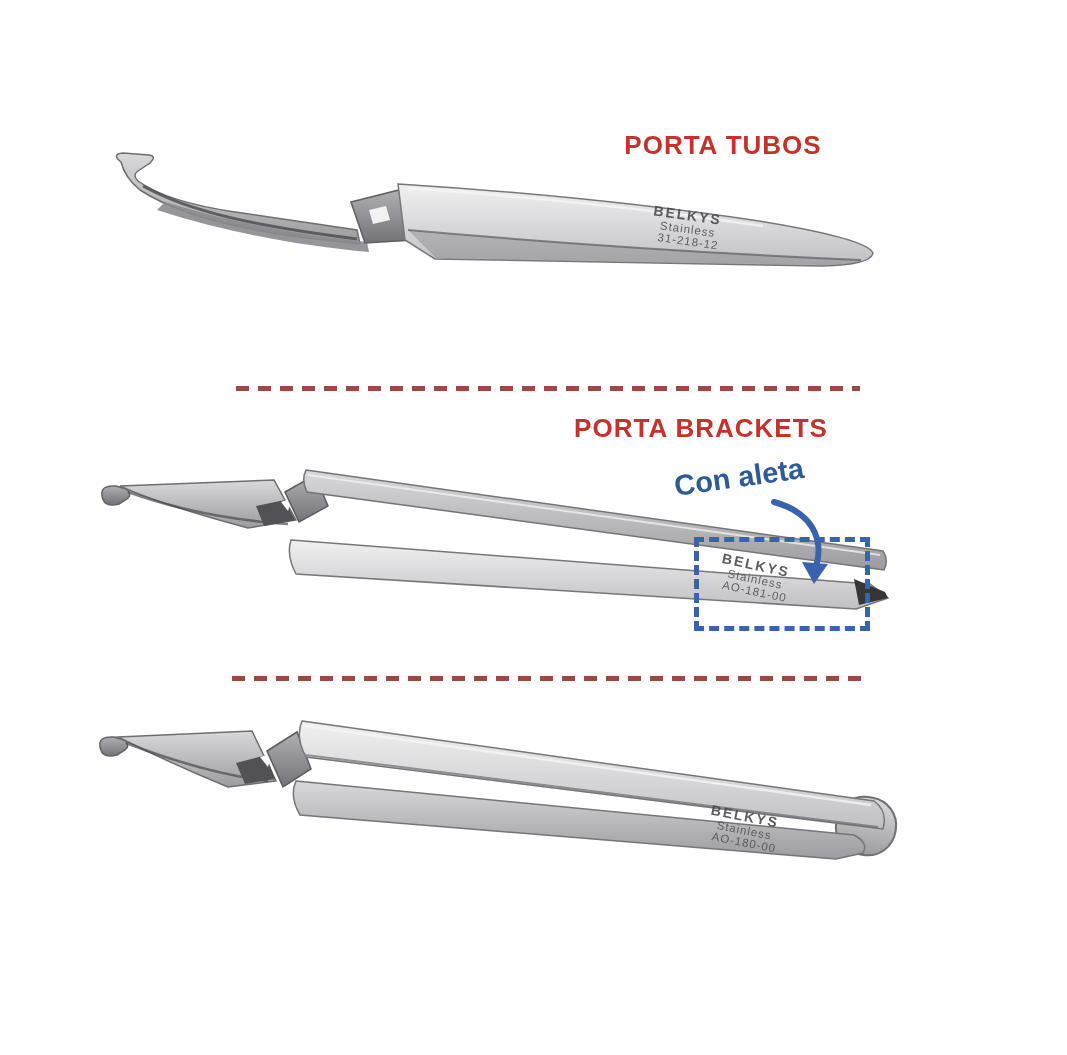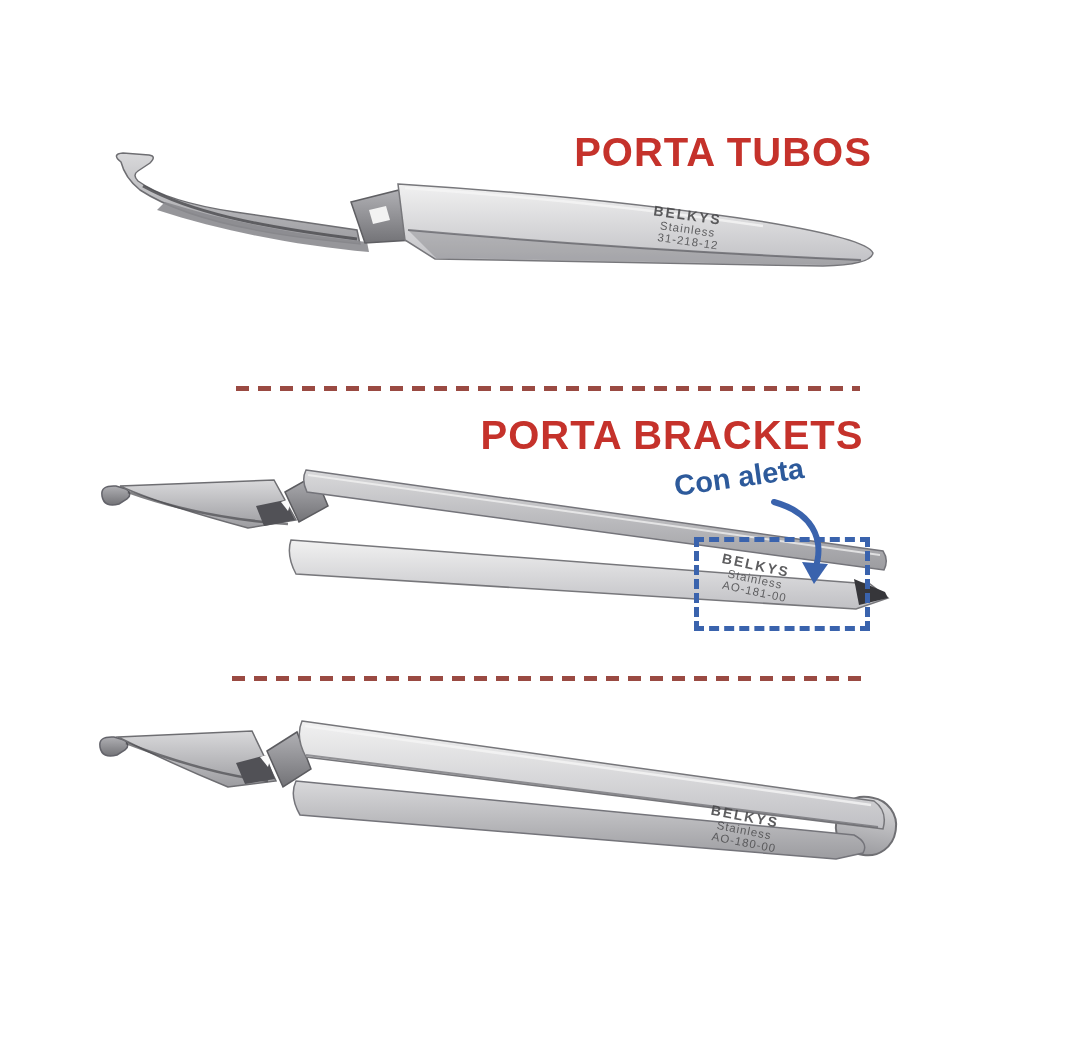--- a/index.html
+++ b/index.html
@@ -1,25 +1,25 @@
 <!DOCTYPE html>
 <html><head>
 <meta charset="utf-8">
 <style>
   html,body { margin:0; padding:0; background:#ffffff; }
   .page {
     position:relative; width:1067px; height:1055px; background:#ffffff;
     font-family:"Liberation Sans", sans-serif; overflow:hidden;
   }
   .title {
-    position:absolute; font-weight:bold; color:#c5322b; font-size:40px;
+    position:absolute; font-weight:bold; color:#c5322b; font-size:26px;
     letter-spacing:1px; text-align:center; white-space:nowrap;
   }
   .title-tubos    { left:523px; top:130px; width:400px; }
-  .title-brackets { left:472px; top:413px; width:400px; }
+  .title-brackets { left:501px; top:413px; width:400px; }
   .annotation {
     position:absolute; left:649px; top:461px; width:180px; text-align:center;
     color:#2d5a9b; font-weight:bold; font-size:29px; white-space:nowrap;
     transform:rotate(-8deg);
   }
   .divider {
     position:absolute; height:5px;
     background:repeating-linear-gradient(90deg,#9a4a42 0 13px, transparent 13px 22px);
   }
   .divider-1 { left:236px; top:386px; width:624px; }

